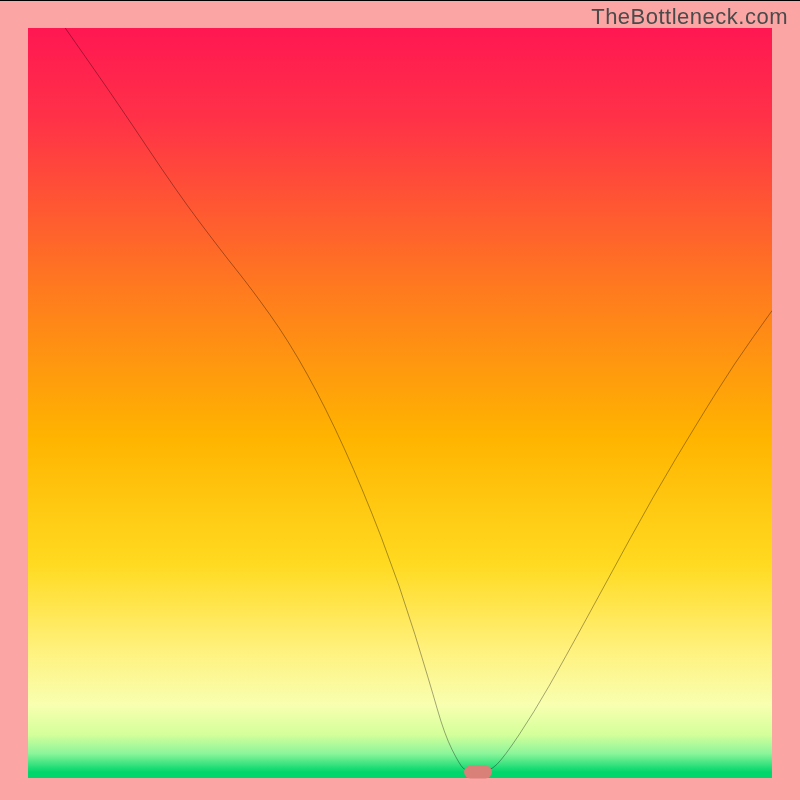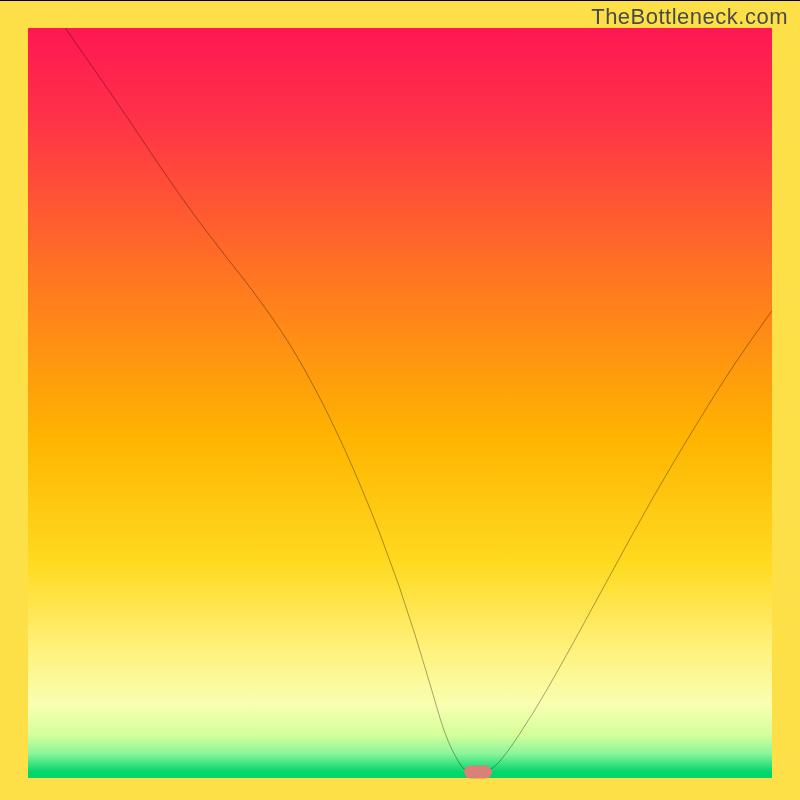--- a/index.html
+++ b/index.html
@@ -8,21 +8,21 @@
     width: 800px;
     height: 800px;
     background: #000;
     font-family: Arial, Helvetica, sans-serif;
     overflow: hidden;
   }
   .frame {
     position: relative;
     width: 800px;
     height: 800px;
-    background: #fde047;
+    background: #fca5a5;
   }
   .watermark {
     position: absolute;
     top: 4px;
     right: 12px;
     color: #4a4a4a;
     font-size: 22px;
     font-weight: 500;
     letter-spacing: 0.5px;
     z-index: 50;

